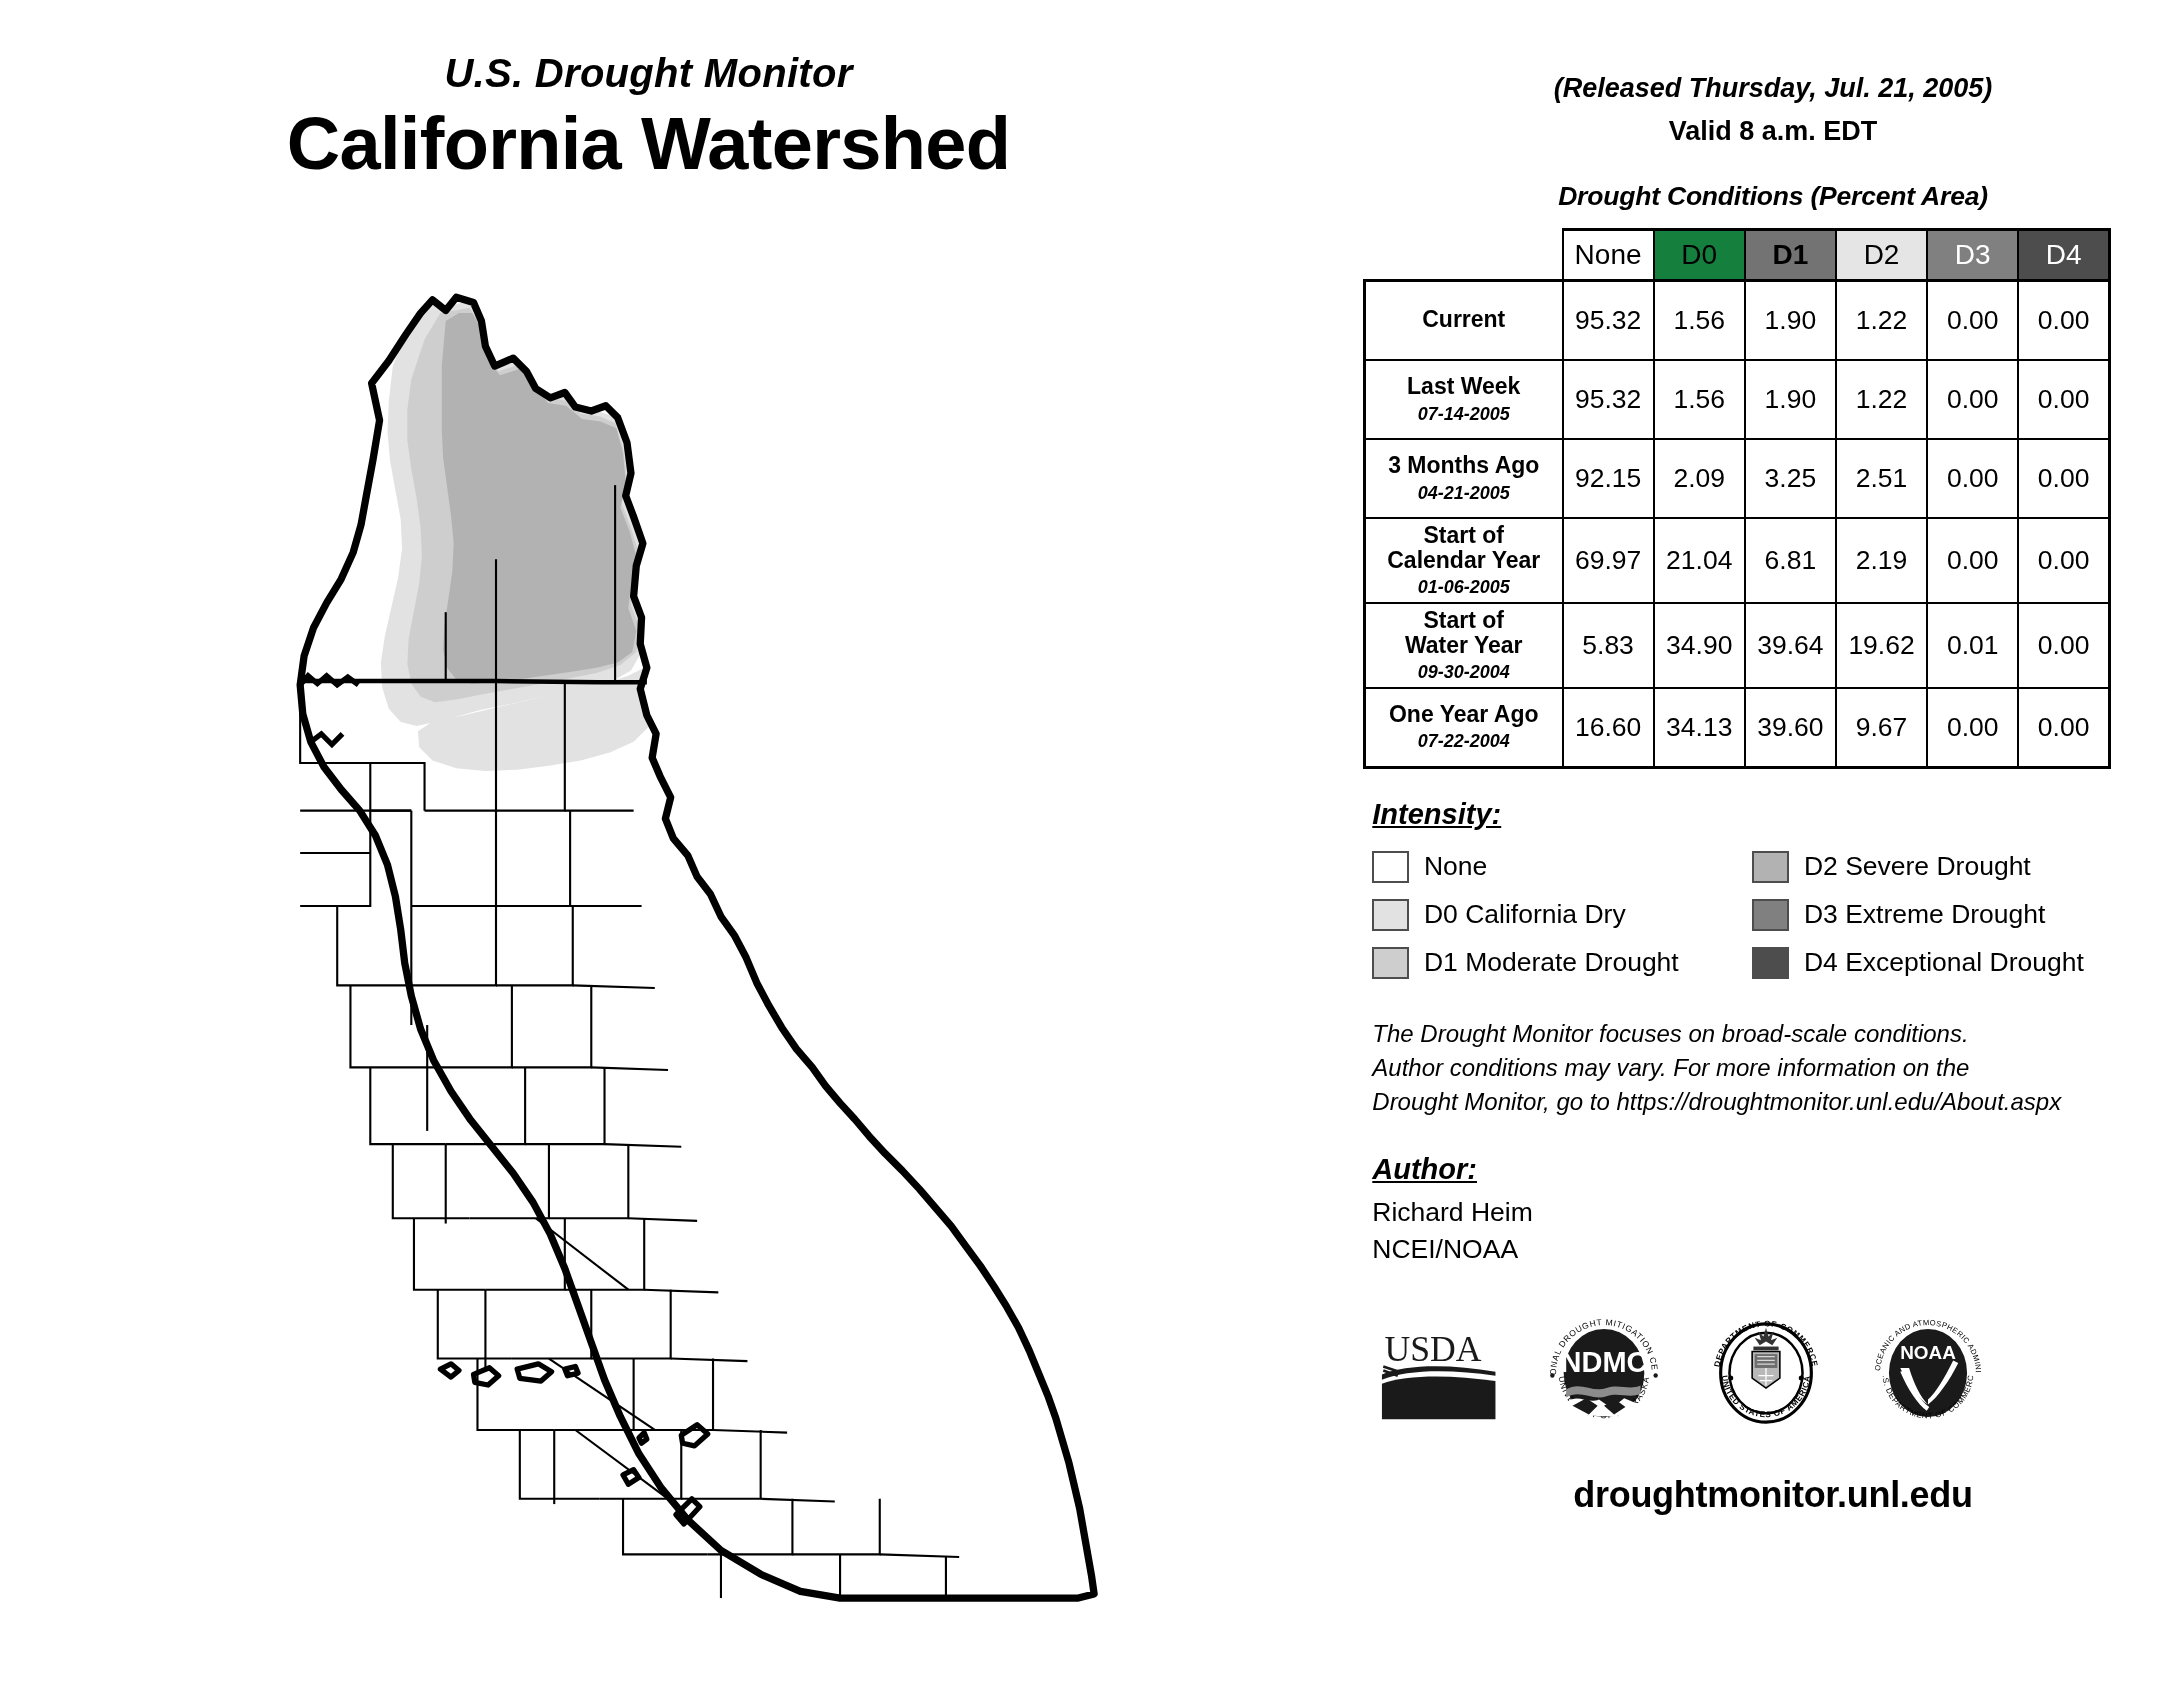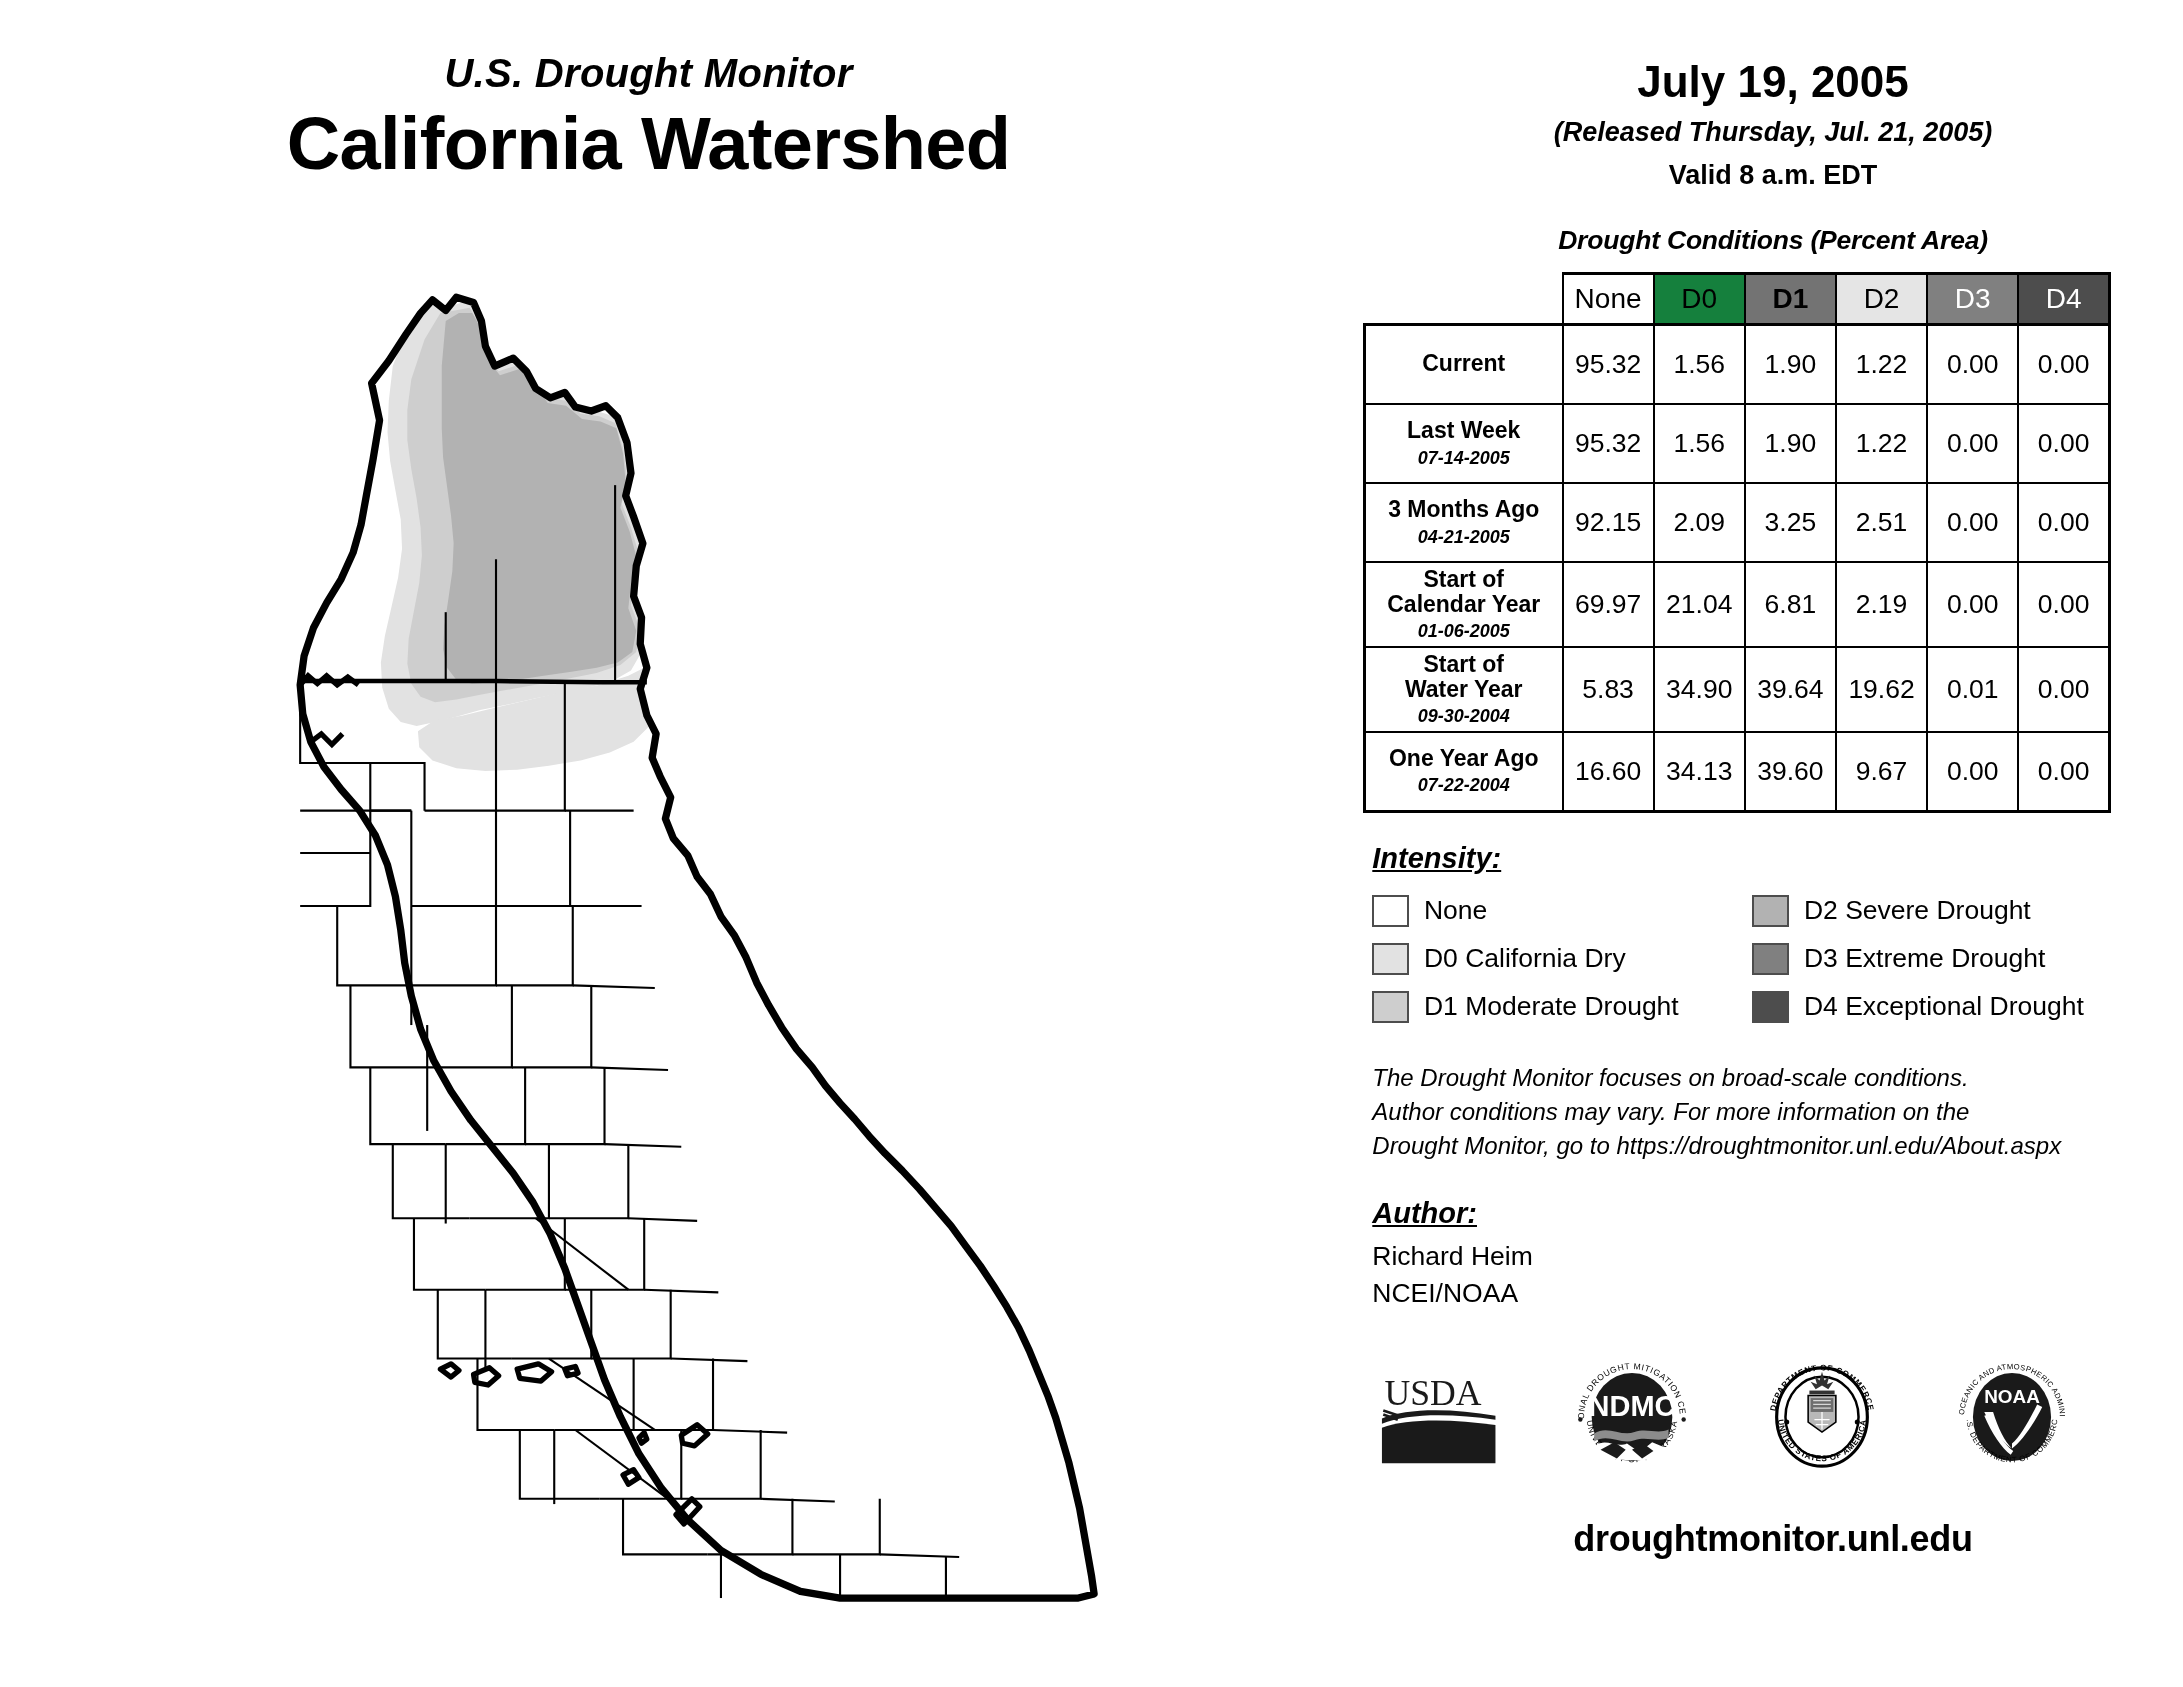--- a/index.html
+++ b/index.html
@@ -58,21 +58,21 @@
 
   
   #disclaimer{margin:30px 0 0 9.3px;font-size:24px;font-style:italic;line-height:1.42;}
 
   
   #author-head{font-size:29px;font-style:italic;font-weight:bold;text-decoration:underline;
                margin:34px 0 8px 9.3px;}
   .author-line{font-size:26.5px;margin-left:9.3px;line-height:1.42;}
 
   
-  #logos{display:flex;align-items:center;justify-content:flex-start;gap:64px;margin:41px 0 0 16px;}
+  #logos{display:flex;align-items:center;justify-content:flex-start;gap:36px;margin:41px 0 0 16px;}
   .logo{flex:0 0 auto;}
   #url{text-align:center;font-size:36px;font-weight:bold;margin-top:36px;letter-spacing:-0.3px;}
 </style>
 </head>
 <body>
 
 <div id="title-block">
   <div id="title-small">U.S. Drought Monitor</div>
   <div id="title-large">California Watershed</div>
 </div>
@@ -225,21 +225,20 @@
     <path d="M440,870 L452,862 L460,869 L450,878 L441,876 Z"></path>
     <path d="M396,900 L404,896 L408,902 L400,907 Z"></path>
     <path d="M436,930 L448,918 L454,924 L442,937 Z"></path>
   </g>
 </svg>
 </div>
 
 <div id="right">
 
   <div id="date-block">
-    <div id="dm-date">July 19, 2005</div>
     <div id="dm-released">(Released Thursday, Jul. 21, 2005)</div>
     <div id="dm-valid">Valid 8 a.m. EDT</div>
   </div>
 
   <div id="tbl-caption">Drought Conditions (Percent Area)</div>
 
   <table id="dtable">
     <colgroup>
         <col class="lbl">
         <col class="num">

